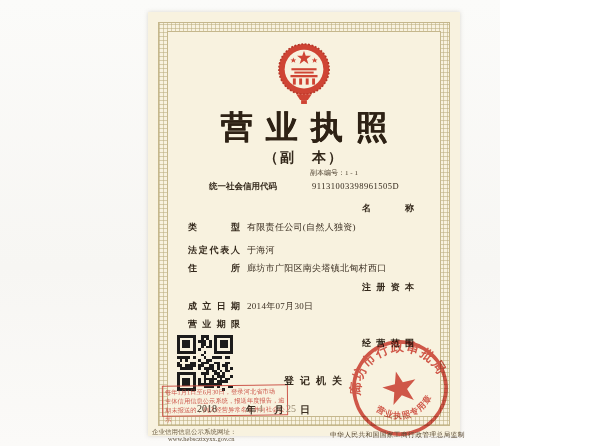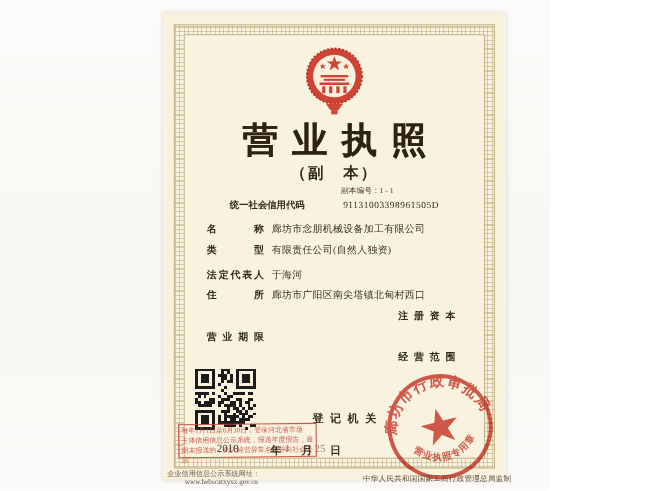--- a/index.html
+++ b/index.html
@@ -116,36 +116,39 @@
       <div class="title">营业执照</div>
       <div class="subtitle">（副　本）</div>
       <div class="copy-no">副本编号：1 - 1</div>
       <div class="credit">
         <span>统一社会信用代码</span><span class="code">91131003398961505D</span>
       </div>
 
       <div class="fields">
         <div class="row">
           <span class="lab">名称</span>
-          <span class="val">廊坊市念朋机械设备加工有限公司</span>
         </div>
         <div class="row">
           <span class="lab">类型</span>
           <span class="val">有限责任公司(自然人独资)</span>
         </div>
         <div class="row gap-before">
           <span class="lab">法定代表人</span>
           <span class="val">于海河</span>
         </div>
         <div class="row">
           <span class="lab">住所</span>
           <span class="val">廊坊市广阳区南尖塔镇北甸村西口</span>
         </div>
         <div class="row">
           <span class="lab">注册资本</span>
+        </div>
+        <div class="row">
+          <span class="lab">成立日期</span>
+          <span class="val">2014年07月30日</span>
         </div>
         <div class="row">
           <span class="lab">营业期限</span>
           <span class="val"></span>
         </div>
         <div class="row scope">
           <span class="lab">经营范围</span>
         </div>
       </div>
     </div>

